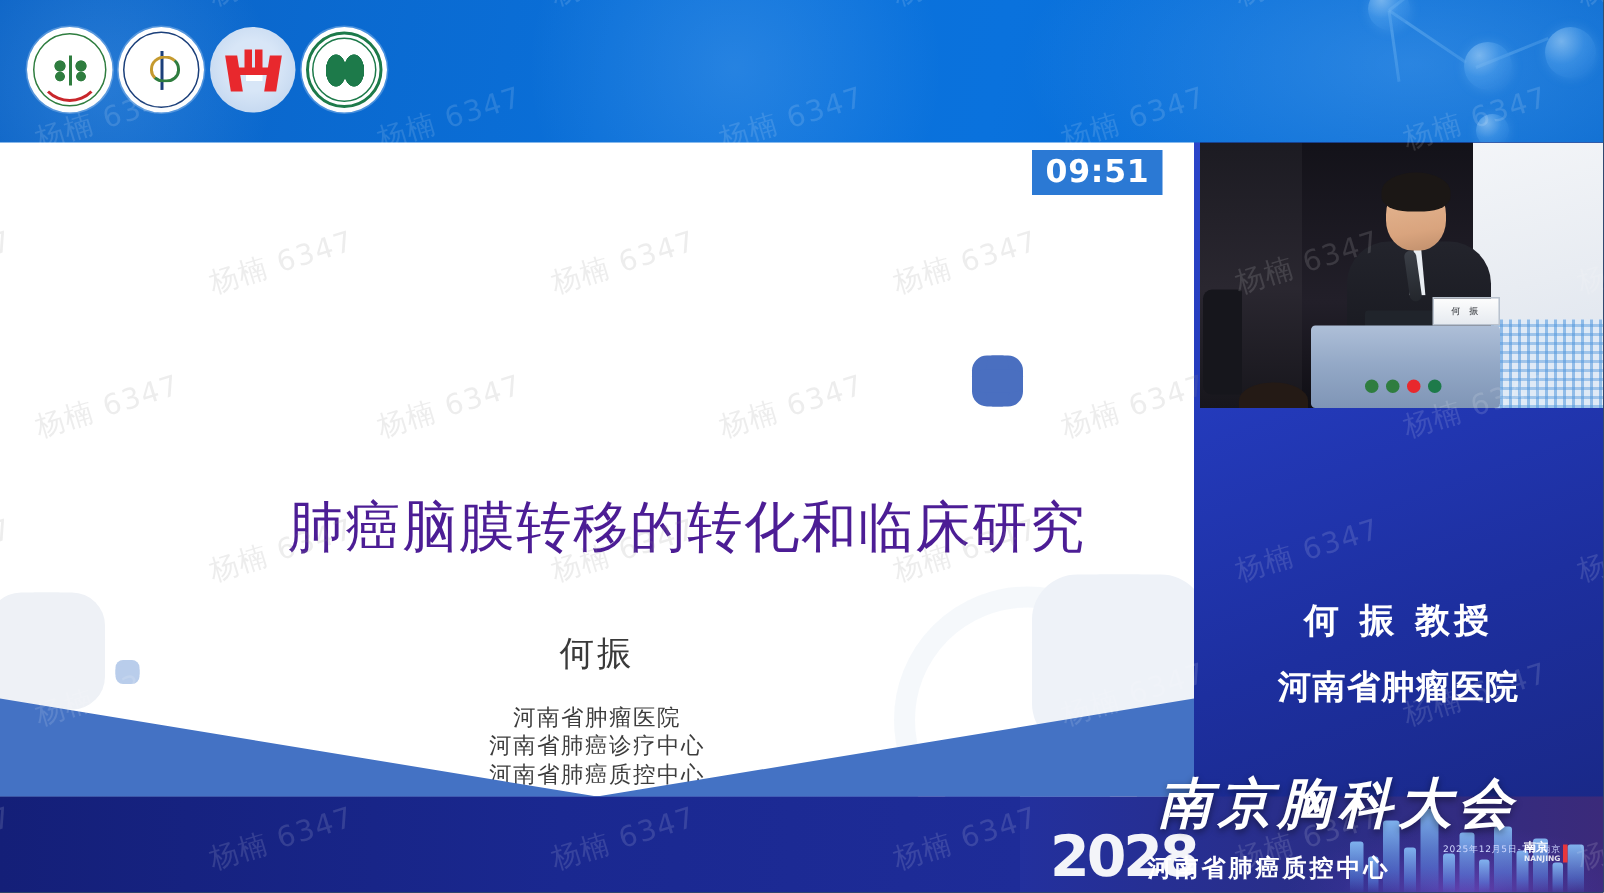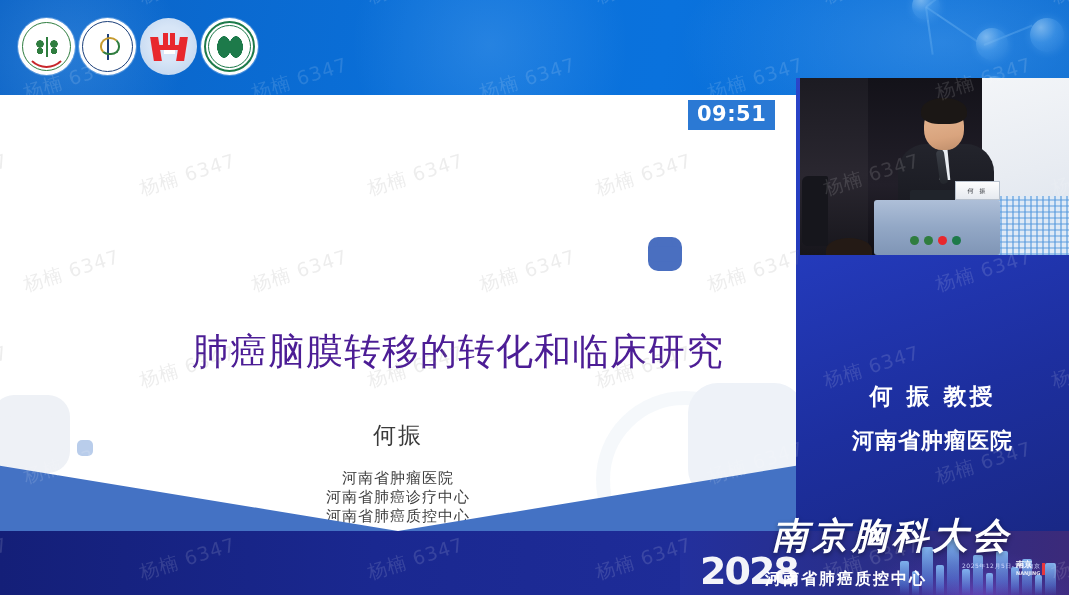--- a/index.html
+++ b/index.html
@@ -239,21 +239,21 @@
     font-size: 21px;
     font-weight: bold;
     letter-spacing: 0.5px;
     line-height: 24px;
     z-index: 9;
   }
 
   
   #right-panel {
     position: absolute;
-    left: 796px; top: 78px;
+    left: 796px; top: 95px;
     width: 273px; height: 500px;
     background: linear-gradient(160deg, #2b45c9 0%, #243bbd 28%, #1d2f9f 62%, #18267f 100%);
     overflow: hidden;
   }
   #video-tile {
     position: absolute;
     left: 4px; top: 0;
     width: 269px; height: 177px;
     background: #0e0d12;
     overflow: hidden;

